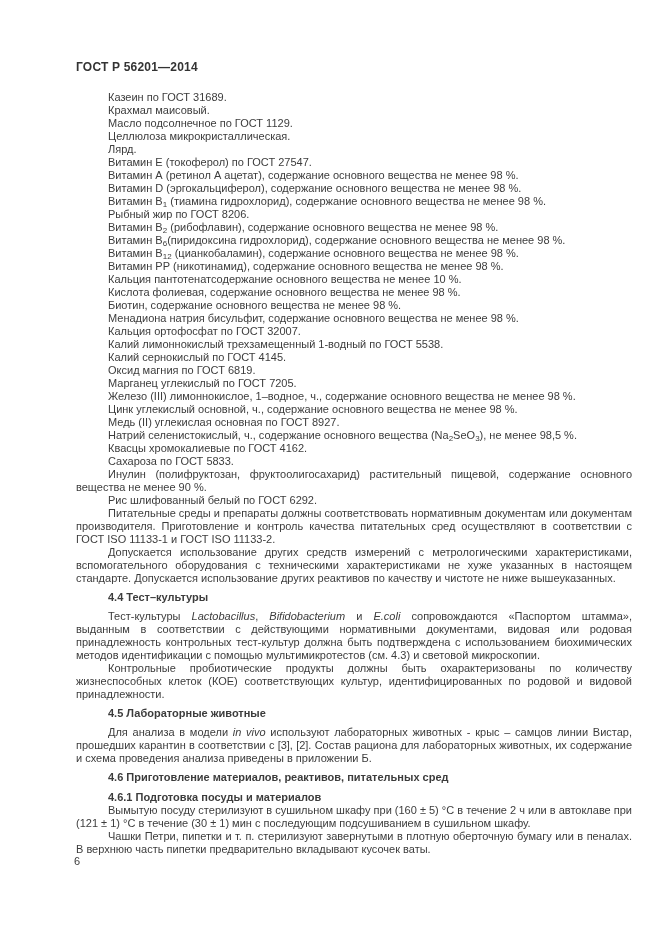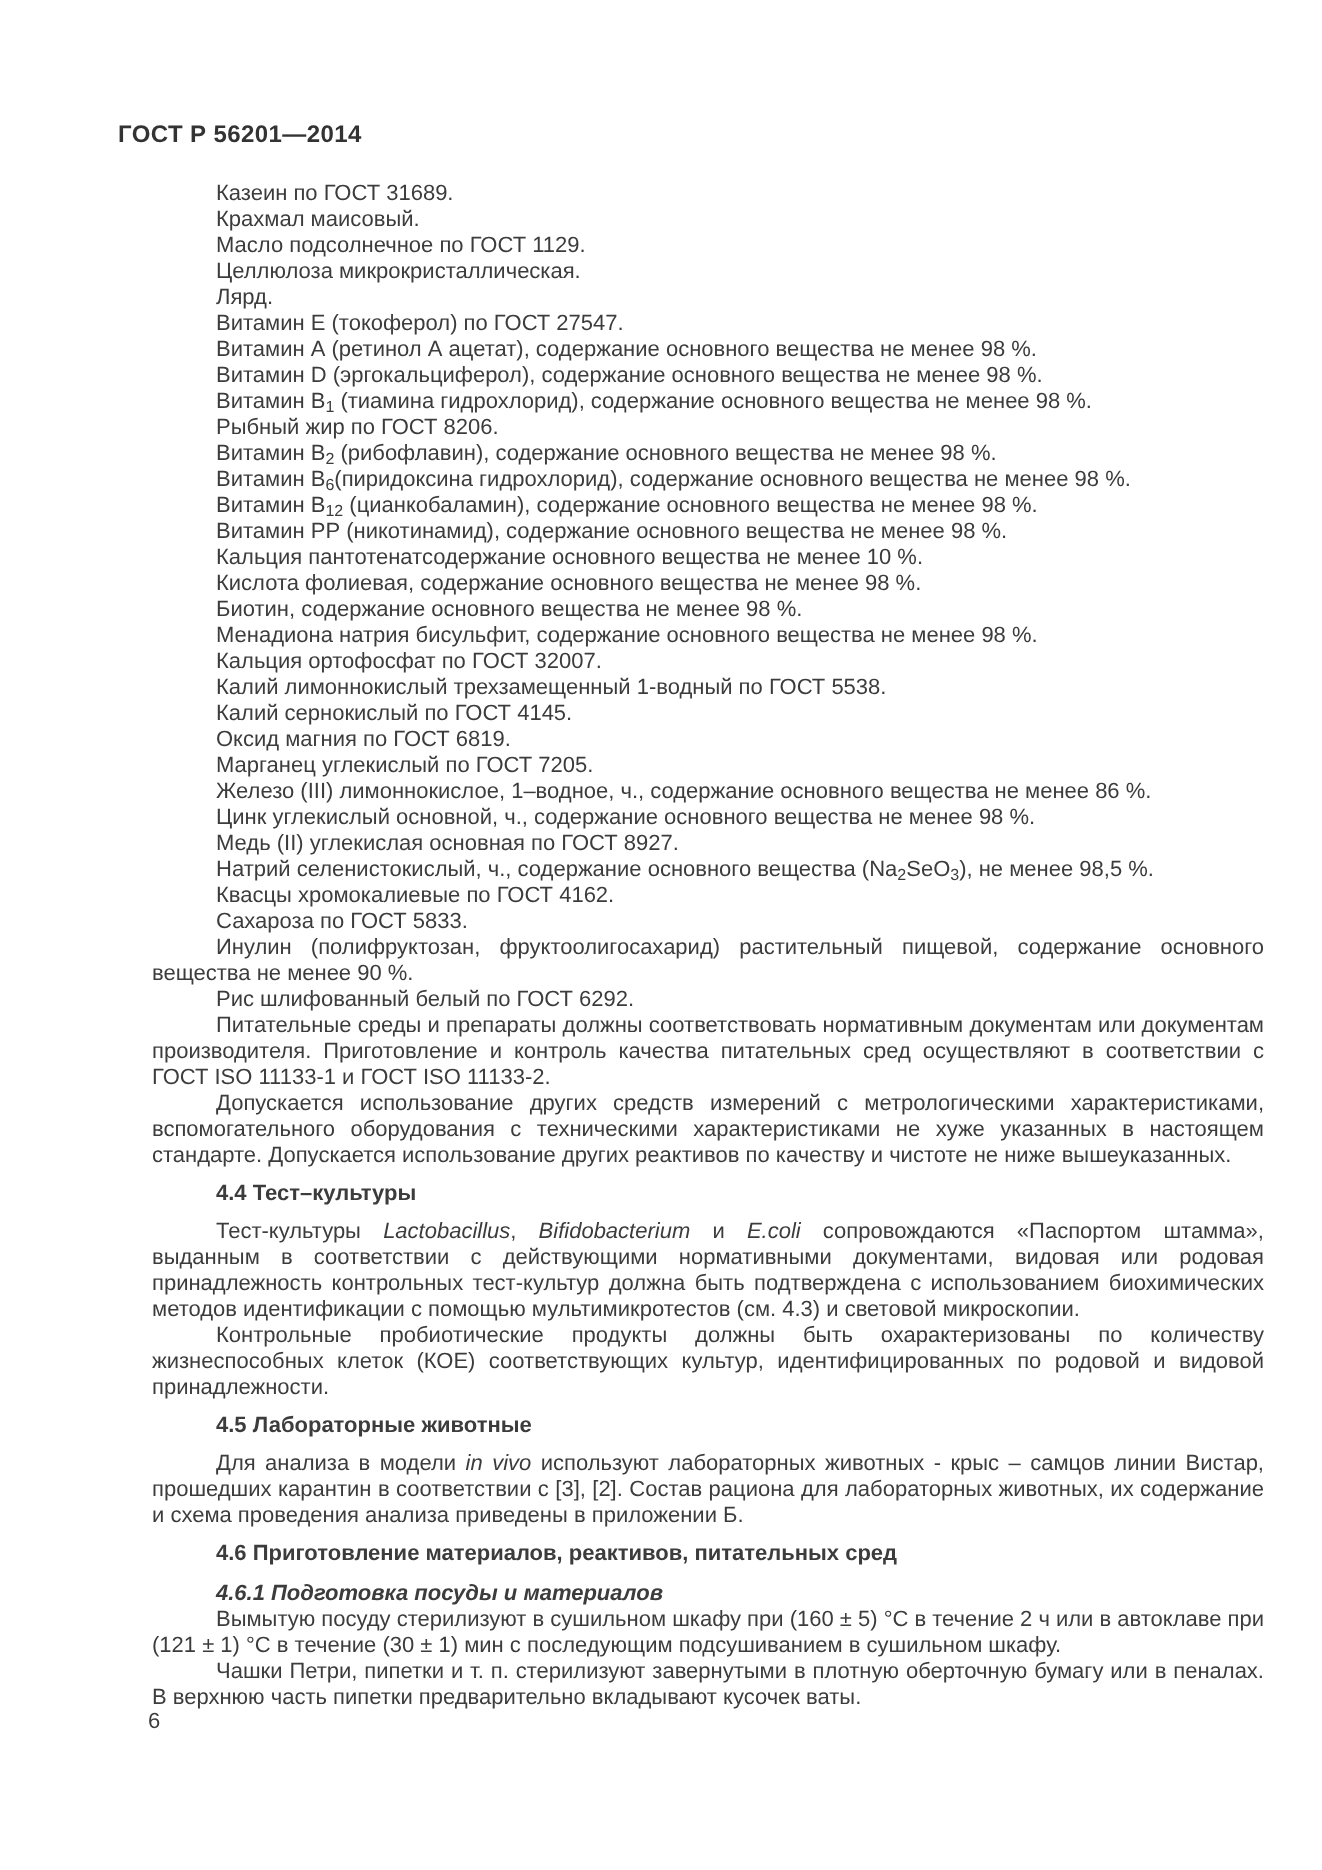--- a/index.html
+++ b/index.html
@@ -9,21 +9,21 @@
     width: 661px;
     height: 935px;
     margin: 0 auto;
     background: #ffffff;
     font-family: "Liberation Sans", sans-serif;
     color: #3c3c3c;
     overflow: hidden;
   }
   .running-header {
     position: absolute;
-    left: 59px;
+    left: 76px;
     top: 60px;
     font-size: 12px;
     font-weight: bold;
     letter-spacing: 0.2px;
     color: #333;
   }
   .doc-body {
     position: absolute;
     left: 76px;
     top: 91px;
@@ -35,21 +35,21 @@
   .doc-body p.p {
     text-indent: 32px;
     margin: 0;
   }
   .doc-body div.h, .doc-body div.h2 {
     font-weight: bold;
     padding-left: 32px;
     text-align: left;
   }
   .doc-body div.h { margin: 6px 0 6px 0; }
-  .doc-body div.h2 { margin: 7px 0 0 0; font-style: italic; }
+  .doc-body div.h2 { margin: 7px 0 0 0; }
   .doc-body em { font-style: italic; }
   .doc-body sub {
     font-size: 8px;
     vertical-align: -2px;
     line-height: 0;
   }
   .page-number {
     position: absolute;
     left: 74px;
     top: 855px;
@@ -80,21 +80,21 @@
       <p class="p"><span>Витамин РР (никотинамид), содержание основного вещества не менее 98 %.</span></p>
       <p class="p"><span>Кальция пантотенатсодержание основного вещества не менее 10 %.</span></p>
       <p class="p"><span>Кислота фолиевая, содержание основного вещества не менее 98 %.</span></p>
       <p class="p"><span>Биотин, содержание основного вещества не менее 98 %.</span></p>
       <p class="p"><span>Менадиона натрия бисульфит, содержание основного вещества не менее 98 %.</span></p>
       <p class="p"><span>Кальция ортофосфат по ГОСТ 32007.</span></p>
       <p class="p"><span>Калий лимоннокислый трехзамещенный 1-водный по ГОСТ 5538.</span></p>
       <p class="p"><span>Калий сернокислый по ГОСТ 4145.</span></p>
       <p class="p"><span>Оксид магния по ГОСТ 6819.</span></p>
       <p class="p"><span>Марганец углекислый по ГОСТ 7205.</span></p>
-      <p class="p"><span>Железо (III) лимоннокислое, 1–водное, ч., содержание основного вещества не менее 86 %.</span></p>
+      <p class="p"><span>Железо (III) лимоннокислое, 1–водное, ч., содержание основного вещества не менее 98 %.</span></p>
       <p class="p"><span>Цинк углекислый основной, ч., содержание основного вещества не менее 98 %.</span></p>
       <p class="p"><span>Медь (II) углекислая основная по ГОСТ 8927.</span></p>
       <p class="p"><span>Натрий селенистокислый, ч., содержание основного вещества (Na</span><sub>2</sub><span>SeO</span><sub>3</sub><span>), не менее 98,5 %.</span></p>
       <p class="p"><span>Квасцы хромокалиевые по ГОСТ 4162.</span></p>
       <p class="p"><span>Сахароза по ГОСТ 5833.</span></p>
       <p class="p"><span>Инулин (полифруктозан, фруктоолигосахарид) растительный пищевой, содержание основного вещества не менее 90 %.</span></p>
       <p class="p"><span>Рис шлифованный белый по ГОСТ 6292.</span></p>
       <p class="p"><span>Питательные среды и препараты должны соответствовать нормативным документам или документам производителя. Приготовление и контроль качества питательных сред осуществляют в соответствии с ГОСТ ISO 11133-1 и ГОСТ ISO 11133-2.</span></p>
       <p class="p"><span>Допускается использование других средств измерений с метрологическими характеристиками, вспомогательного оборудования с техническими характеристиками не хуже указанных в настоящем стандарте. Допускается использование других реактивов по качеству и чистоте не ниже вышеуказанных.</span></p>
       <div class="h"><span>4.4 Тест–культуры</span></div>

